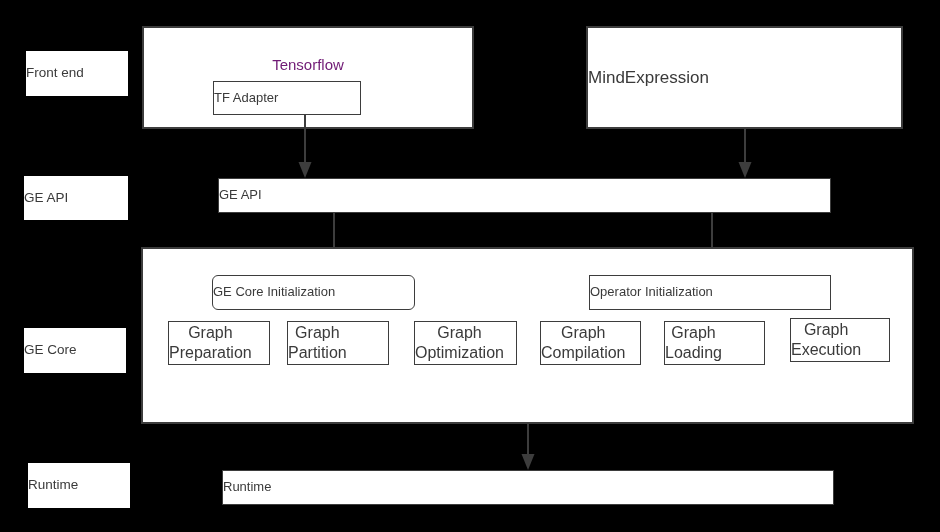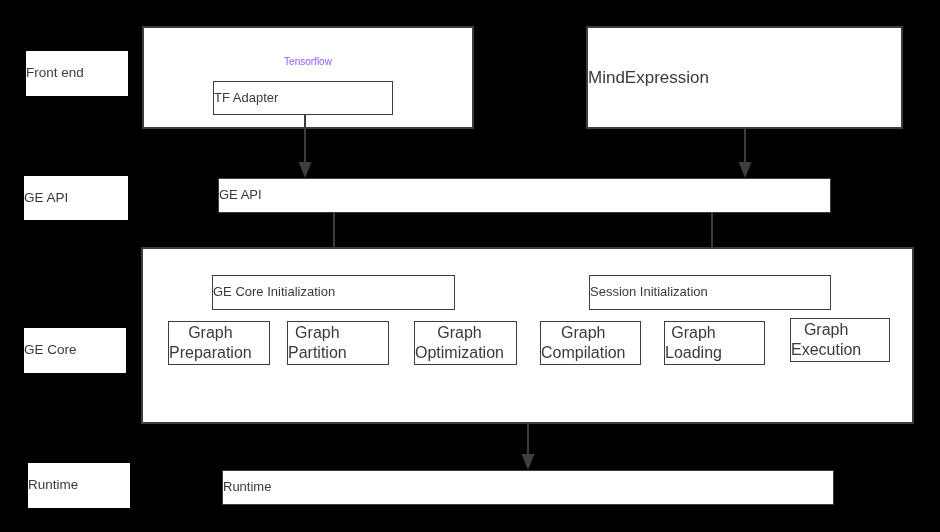--- a/index.html
+++ b/index.html
@@ -32,22 +32,22 @@
     border: none;
     font-size: 13.5px;
   }
   
   .panel {
     border: 2px solid #3d3d3d;
     align-items: flex-start;
     justify-content: center;
   }
   .panel .panel-title {
-    font-size: 10px;
-    color: #8b5cf6;
+    font-size: 15px;
+    color: #701a75;
     margin-top: 28px;
   }
   .panel-plain {
     border: 2px solid #3d3d3d;
   }
   
   .inner {
     border: 1.6px solid #3d3d3d;
     font-size: 13px;
   }
@@ -83,21 +83,21 @@
   </div>
 
   <div class="box tier-label" style="left:28px; top:463px; width:102px; height:45px;">
     <span>Runtime</span>
   </div>
 
   <div class="box panel" style="left:142px; top:26px; width:332px; height:103px;">
     <span class="panel-title">Tensorflow</span>
   </div>
 
-  <div class="box inner" style="left:213px; top:81px; width:180px; height:34px;">
+  <div class="box inner" style="left:213px; top:81px; width:148px; height:34px;">
     <span>TF Adapter</span>
   </div>
 
   <div class="box panel-plain" style="left:586px; top:26px; width:317px; height:103px;">
     <span style="font-size:17px;">MindExpression</span>
   </div>
 
   <div class="arrow" style="left:294px; top:114px;">
     <svg width="22" height="66" viewBox="0 0 22 66">
       <line x1="11" y1="0" x2="11" y2="52" stroke="#3d3d3d" stroke-width="2"></line>
@@ -125,26 +125,26 @@
 
   <div class="arrow" style="left:701px; top:213px;">
     <svg width="22" height="64" viewBox="0 0 22 64">
       <line x1="11" y1="0" x2="11" y2="50" stroke="#3d3d3d" stroke-width="2"></line>
       <polygon points="11,62 4.5,46 17.5,46" fill="#3d3d3d"></polygon>
     </svg>
   </div>
 
   <div class="box panel-plain" style="left:141px; top:247px; width:773px; height:177px;"></div>
 
-  <div class="box inner" style="left:212px; top:275px; width:243px; height:35px;">
+  <div class="box inner" style="left:212px; top:275px; width:203px; height:35px;border-radius:6px;">
     <span>GE Core Initialization</span>
   </div>
 
   <div class="box inner" style="left:589px; top:275px; width:242px; height:35px;">
-    <span>Session Initialization</span>
+    <span>Operator Initialization</span>
   </div>
 
   <div class="box inner-sm" style="left:168px; top:321px; width:102px; height:44px;">
     <span>Graph
 Preparation</span>
   </div>
 
   <div class="box inner-sm" style="left:287px; top:321px; width:102px; height:44px;">
     <span>Graph
 Partition</span>

